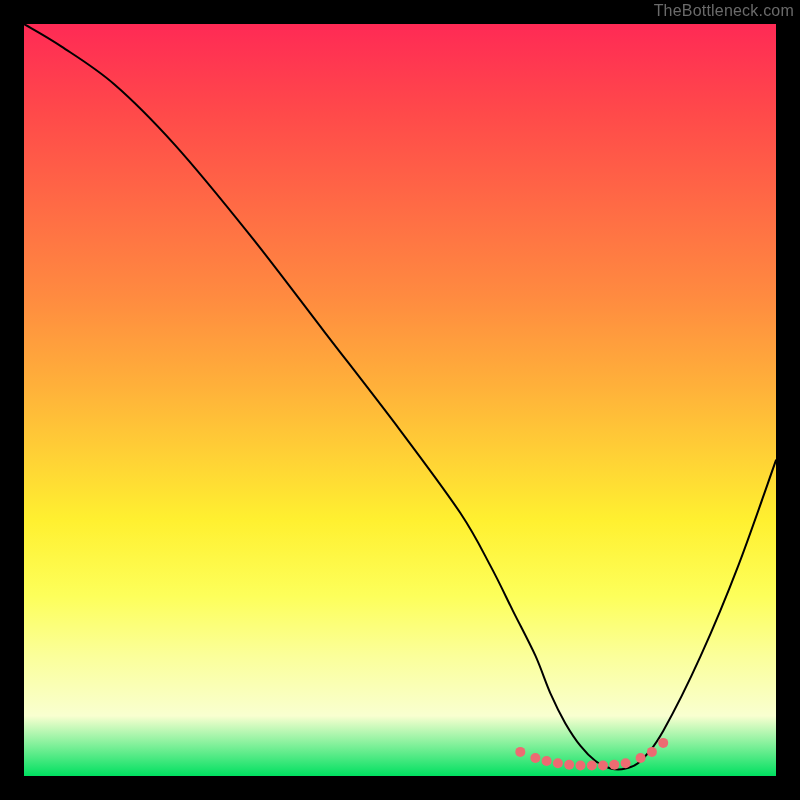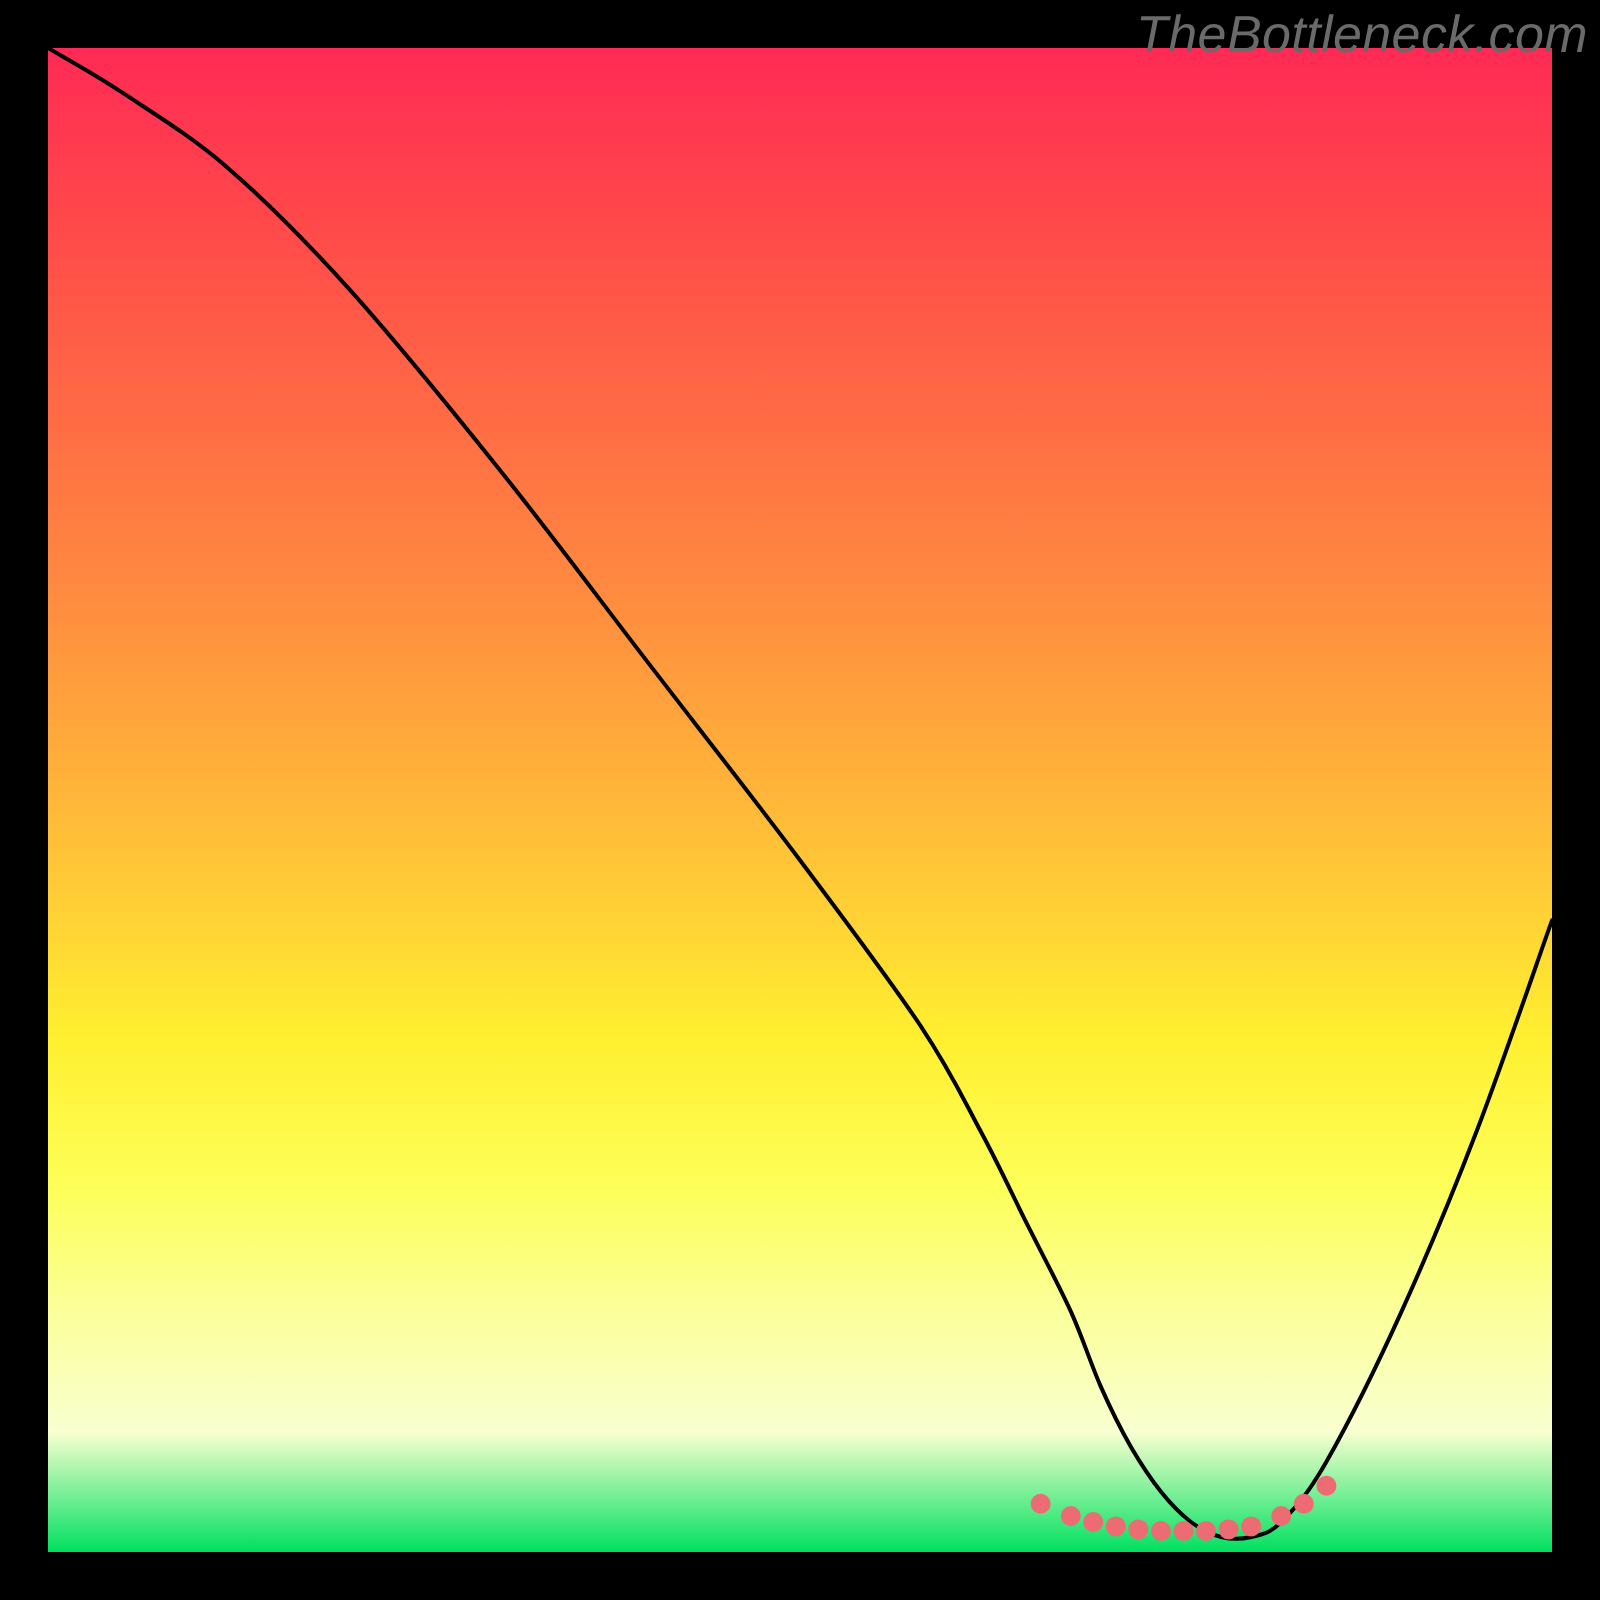--- a/index.html
+++ b/index.html
@@ -34,25 +34,24 @@
       #fbff9a 84%,
       #f9ffd0 92%,
       #00e060 100%
     );
   }
   .watermark {
     position: absolute;
     top: 2px;
     right: 6px;
     color: #6a6a6a;
-    font-size: 26px;
+    font-size: 16px;
     font-weight: 500;
     letter-spacing: 0.2px;
     z-index: 3;
-    font-style: italic;
   }
   svg.curve {
     position: absolute;
     left: 0;
     top: 0;
     width: 752px;
     height: 752px;
     z-index: 2;
   }
 </style>

